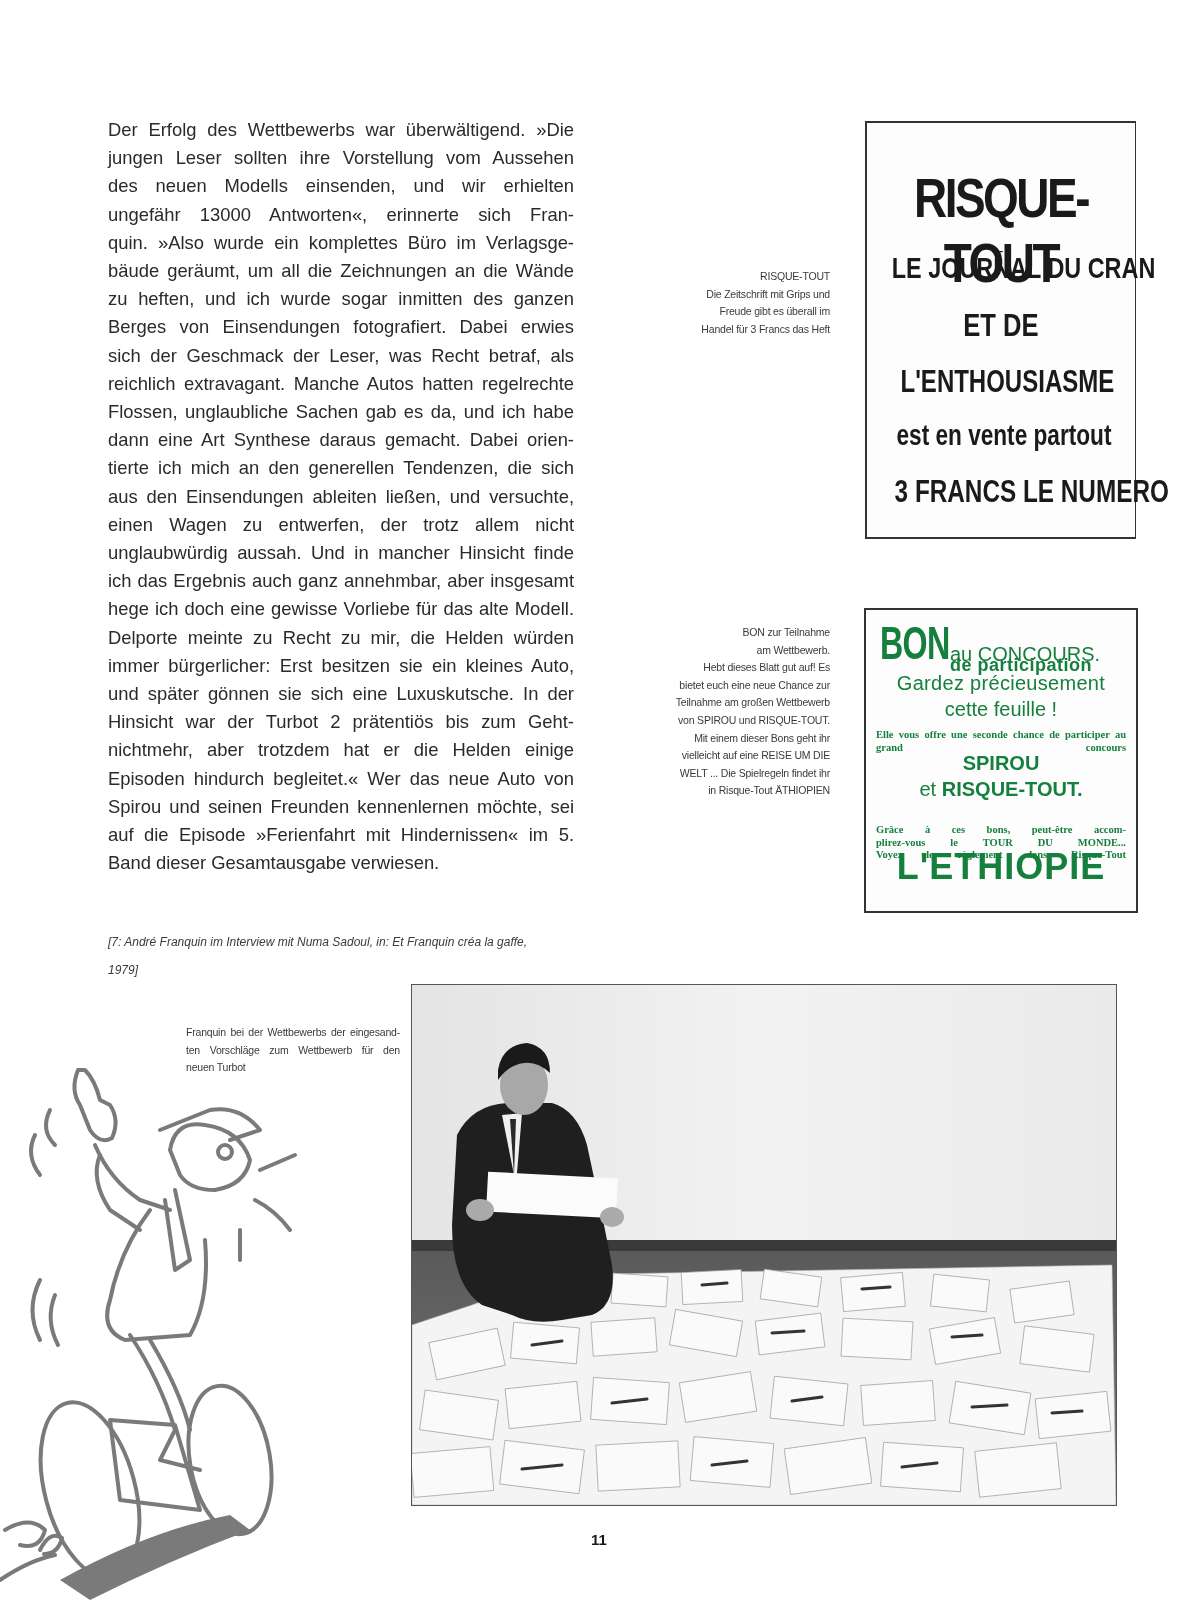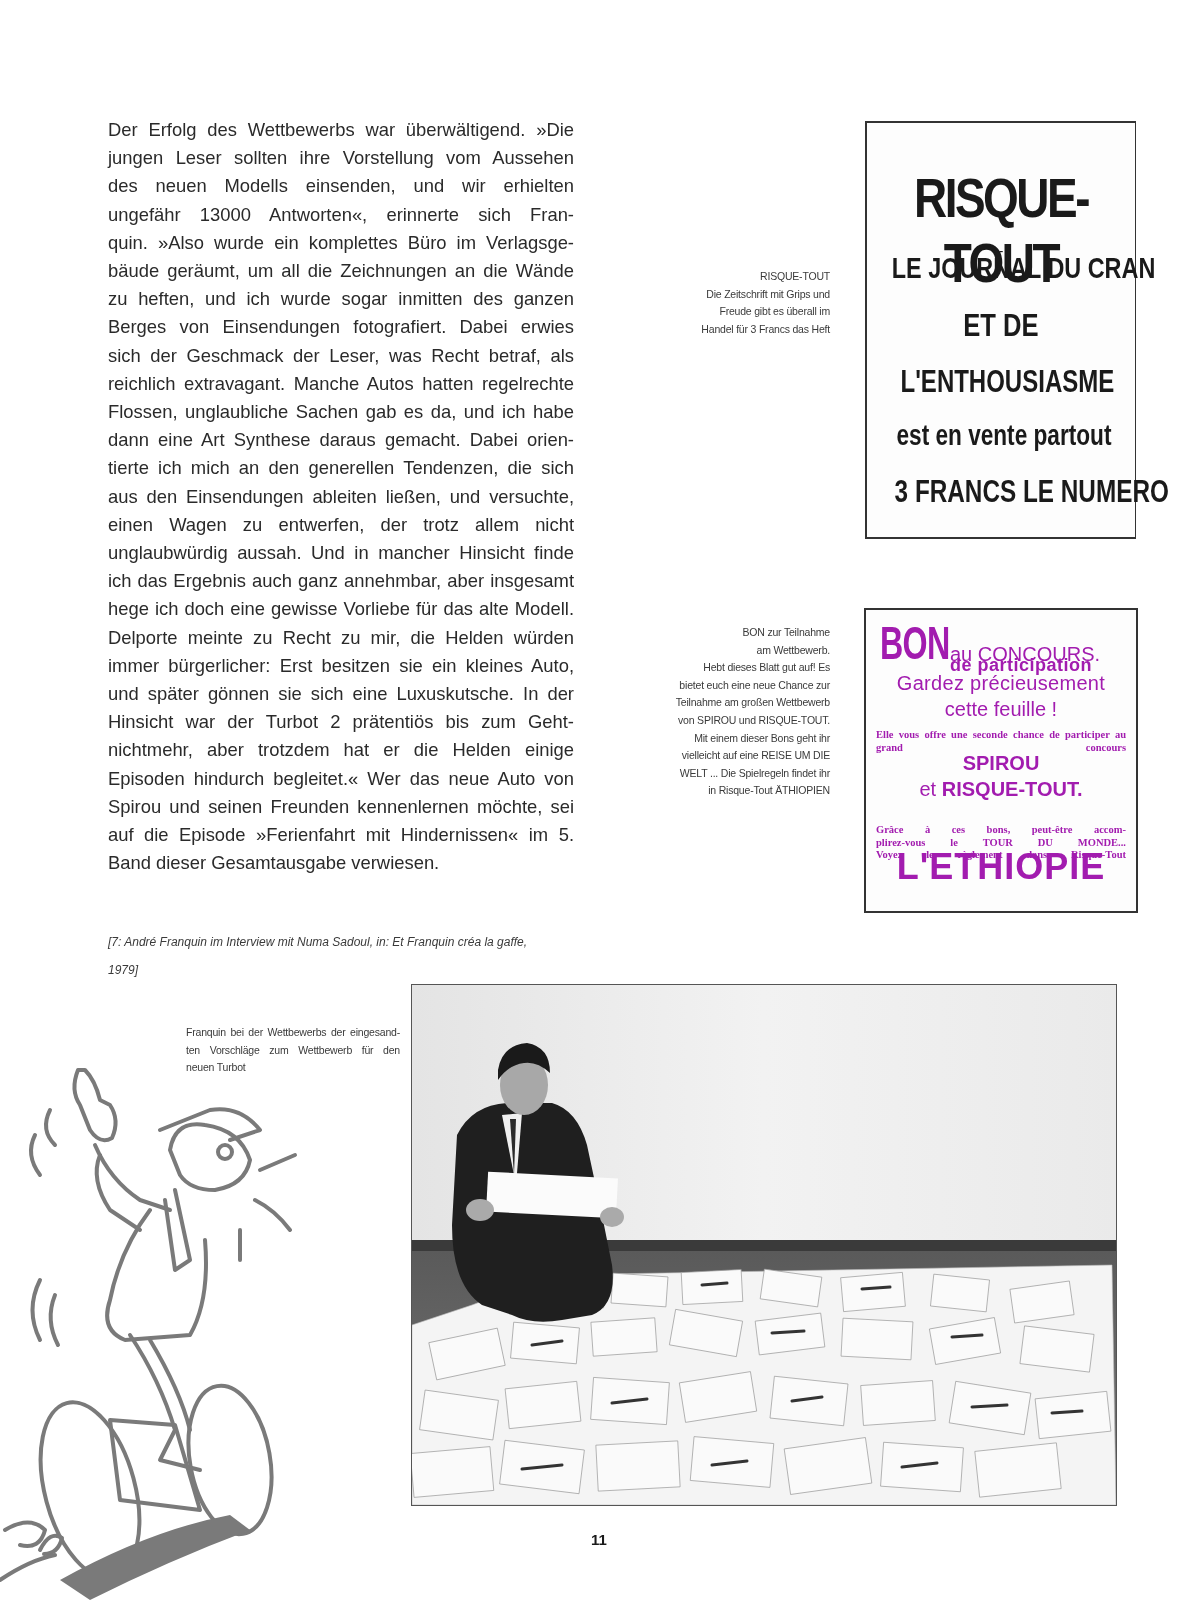--- a/index.html
+++ b/index.html
@@ -41,21 +41,21 @@
     .advert-1 .rt-l1 { position: absolute; top: 128px; left: -6px; right: -6px; font-size: 30px; font-weight: bold; transform: scaleX(0.78); white-space: nowrap; }
     .advert-1 .rt-l2 { position: absolute; top: 184px; left: 0; right: 0; font-size: 32px; font-weight: bold; transform: scaleX(0.8); }
     .advert-1 .rt-l3 { position: absolute; top: 240px; left: 0; right: 0; font-size: 32px; font-weight: bold; transform: scaleX(0.75); white-space: nowrap; }
     .advert-1 .rt-l4 { position: absolute; top: 296px; left: 0; right: 0; font-size: 29px; font-weight: bold; transform: scaleX(0.78); white-space: nowrap; }
     .advert-1 .rt-l5 { position: absolute; top: 350px; left: -6px; right: -6px; font-size: 32px; font-weight: bold; transform: scaleX(0.76); white-space: nowrap; }
 
     
     .advert-2 {
       position: absolute; left: 864px; top: 608px; width: 270px; height: 301px;
       border: 2px solid #333; background: #fdfdfd;
-      font-family: "Liberation Sans", sans-serif; color: #a21caf;
+      font-family: "Liberation Sans", sans-serif; color: #15803d;
     }
     .advert-2 .bon-big { position: absolute; left: 14px; top: 6px; font-size: 46px; font-weight: bold; transform: scaleX(0.7); transform-origin: left; letter-spacing: -1px; }
     .advert-2 .bon-de { position: absolute; left: 84px; top: 12px; font-size: 18px; font-weight: bold; white-space: nowrap; letter-spacing: 0.5px; margin-top: 33px; }
     .advert-2 .bon-au { position: absolute; left: 84px; top: 33px; font-size: 20px; font-weight: normal; white-space: nowrap; }
     .advert-2 .bon-gardez { position: absolute; left: 0; right: 0; top: 62px; text-align: center; font-size: 20px; white-space: nowrap; letter-spacing: 0.3px; }
     .advert-2 .bon-feuille { position: absolute; left: 0; right: 0; top: 88px; text-align: center; font-size: 20px; }
     .advert-2 .bon-small1 { position: absolute; left: 10px; right: 10px; top: 118px; font-family: "Liberation Serif", serif; font-weight: bold; font-size: 10.5px; line-height: 13px; text-align: justify; text-align-last: justify; }
     .advert-2 .bon-spirou { position: absolute; left: 0; right: 0; top: 142px; text-align: center; font-size: 20px; font-weight: bold; }
     .advert-2 .bon-et { position: absolute; left: 0; right: 0; top: 168px; text-align: center; font-size: 20px; white-space: nowrap; }
     .advert-2 .bon-et b { font-weight: bold; }

